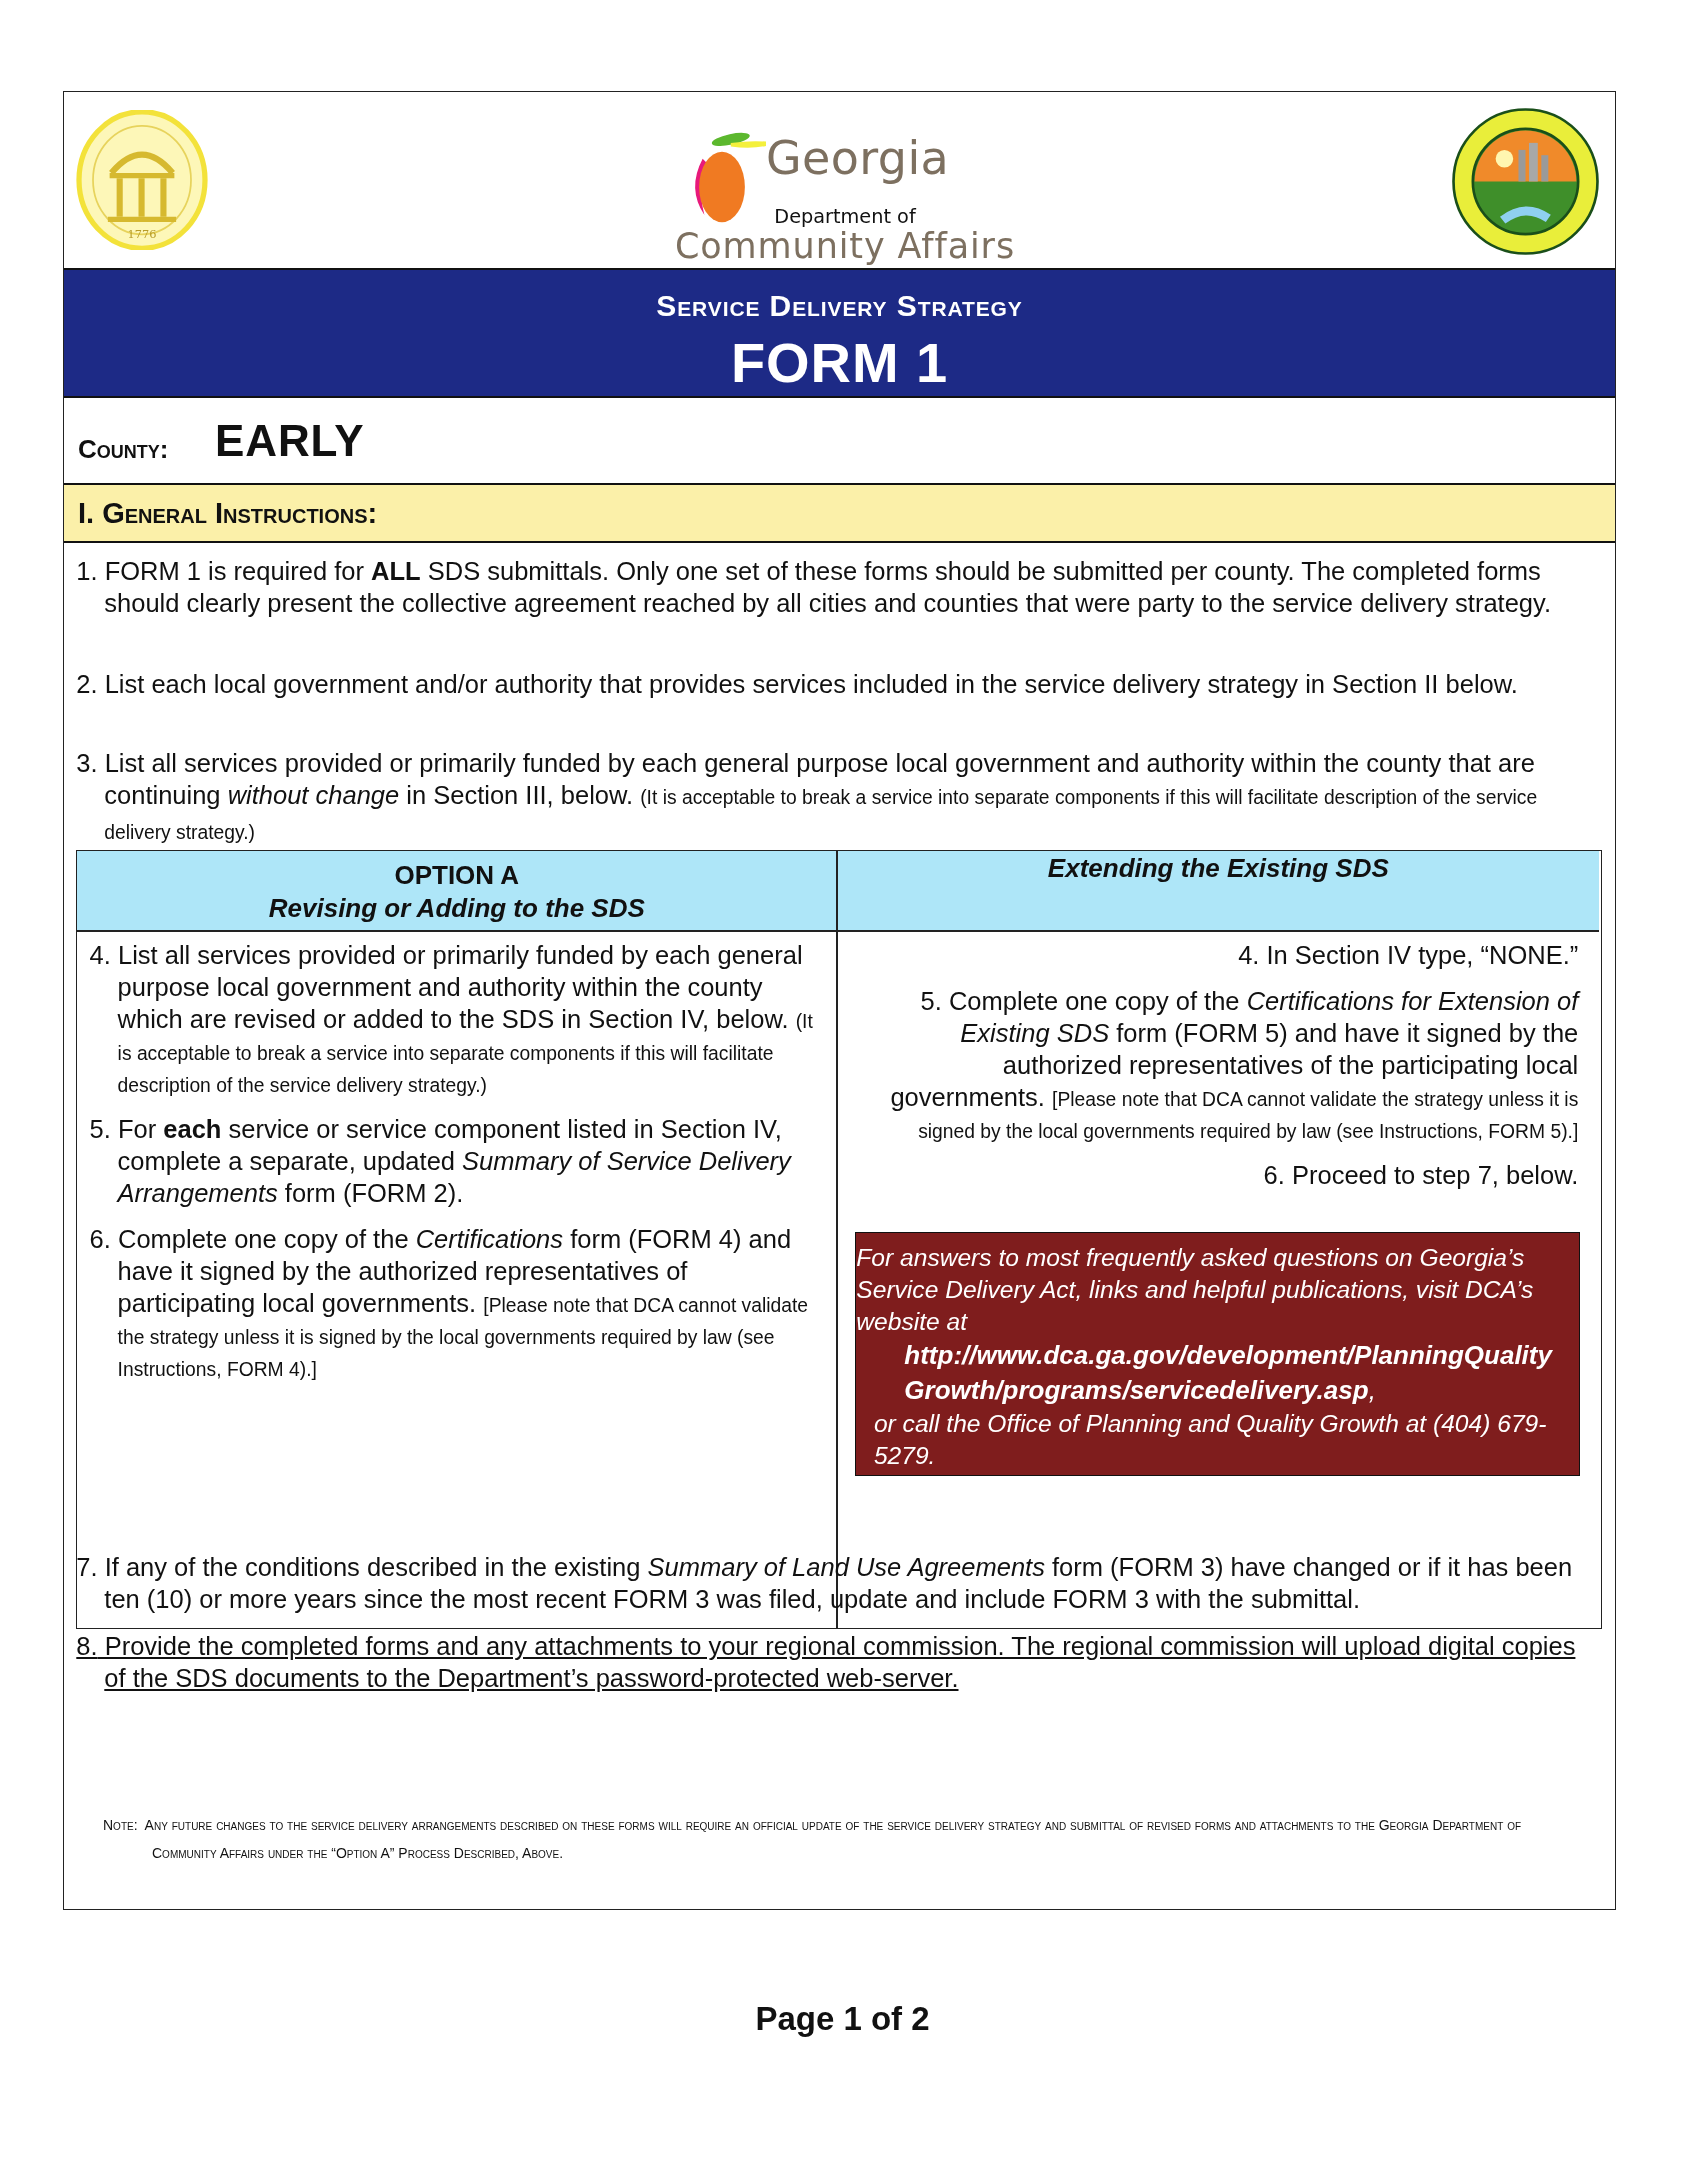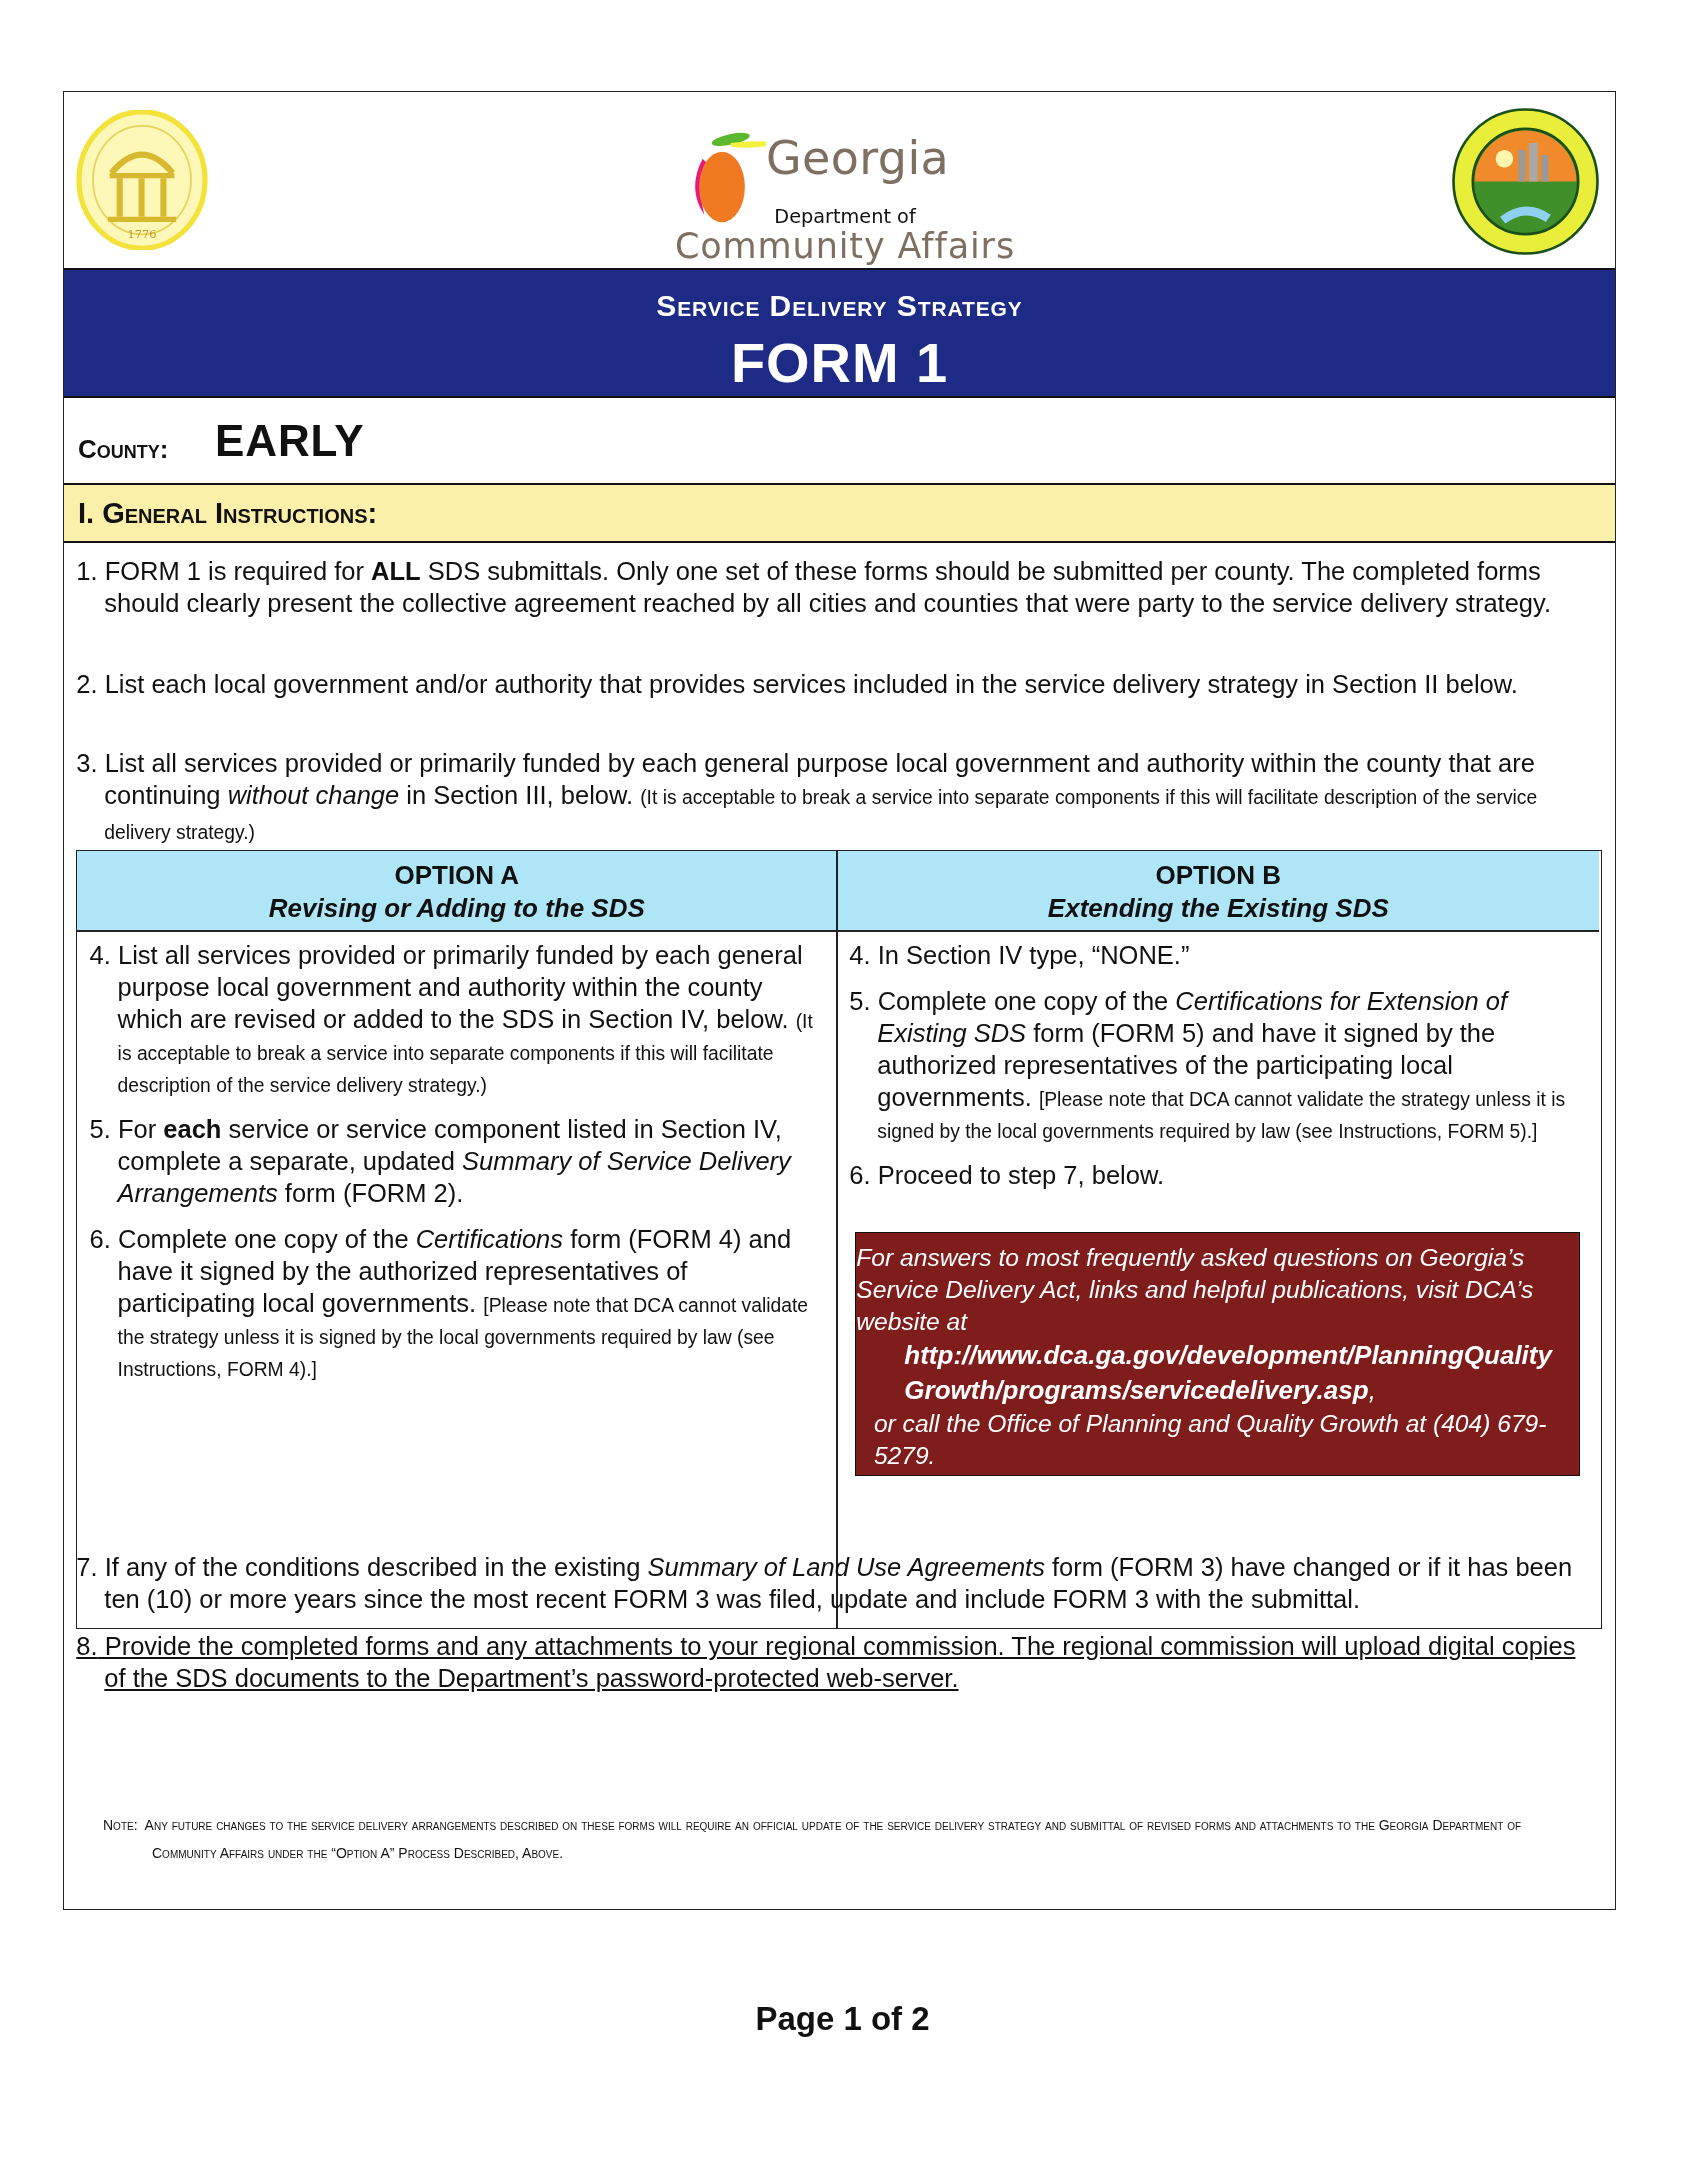--- a/index.html
+++ b/index.html
@@ -40,21 +40,21 @@
     
     .opt-table { position: absolute; left: 12.3px; top: 758px; width: 1526px; height: 779px; border: 1.8px solid #222; box-sizing: border-box; }
     .opt-head { position: absolute; top: 0; height: 81px; background: #aee6f8; border-bottom: 2.6px solid #222; box-sizing: border-box; text-align: center; }
     .opt-head.a { left: 0; width: 760px; border-right: 1.8px solid #222; }
     .opt-head.b { left: 760px; width: 762px; }
     .opt-head .h1 { margin-top: 8.8px; font-size: 26px; font-weight: bold; }
     .opt-head .h2 { margin-top: 1.8px; font-size: 26px; font-weight: bold; font-style: italic; }
     .opt-divider { position: absolute; left: 759px; top: 0; width: 1.8px; height: 100%; background: #222; }
     .opt-col { position: absolute; top: 88px; font-size: 25.5px; line-height: 32px; }
     .opt-col.a { left: 12.3px; width: 729px; }
-    .opt-col.b { left: 772px; width: 729px; }
+    .opt-col.b { left: 772px; width: 729px; text-align: right; }
     .opt-item { padding-left: 28px; text-indent: -28px; margin-bottom: 14px; }
     .opt-item .small { font-size: 19.3px; line-height: 26px; }
 
     .info-box { position: absolute; left: 778px; top: 381px; width: 725px; height: 244px; background: #7f1d1d; border: 1.8px solid #111; box-sizing: border-box; color: #fff; text-align: left; font-style: italic; font-size: 24.6px; line-height: 32px; padding-top: 8.8px; }
     .info-url { font-weight: bold; font-size: 26px; line-height: 35px; margin-left: 32px; }
 
     .note { position: absolute; left: 39px; top: 1719px; width: 1457px; font-size: 14px; line-height: 28px; font-variant: small-caps; text-align: center; }
     .note-inner { padding-left: 49px; text-indent: -49px; text-align: left; }
 
     .page-num { position: absolute; left: 0; width: 100%; top: 2000px; text-align: center; font-size: 33px; font-weight: bold; }
@@ -124,21 +124,20 @@
   <div class="instr" style="top:655px;">
     <div class="body"><span>3.</span><span> List all services provided or primarily funded by each general purpose local government and authority within the county that are continuing </span><i>without change</i><span> in Section III, below. </span><span class="small">(It is acceptable to break a service into separate components if this will facilitate description of the service delivery strategy.)</span></div>
   </div>
 
   <div class="opt-table">
     <div class="opt-head a">
       <div class="h1">OPTION A</div>
       <div class="h2">Revising or Adding to the SDS</div>
     </div>
     <div class="opt-head b">
-      <div class="h1">OPTION B</div>
       <div class="h2">Extending the Existing SDS</div>
     </div>
     <div class="opt-divider"></div>
 
     <div class="opt-col a">
       <div class="opt-item"><span>4.</span><span> List all services provided or primarily funded by each general purpose local government and authority within the county which are revised or added to the SDS in Section IV, below. </span><span class="small">(It is acceptable to break a service into separate components if this will facilitate description of the service delivery strategy.)</span></div>
       <div class="opt-item"><span>5.</span><span> For </span><b>each</b><span> service or service component listed in Section IV, complete a separate, updated </span><i>Summary of Service Delivery Arrangements</i><span> form (FORM 2).</span></div>
       <div class="opt-item"><span>6.</span><span> Complete one copy of the </span><i>Certifications</i><span> form (FORM 4) and have it signed by the authorized representatives of participating local governments. </span><span class="small">[Please note that DCA cannot validate the strategy unless it is signed by the local governments required by law (see Instructions, FORM 4).]</span></div>
     </div>
 

